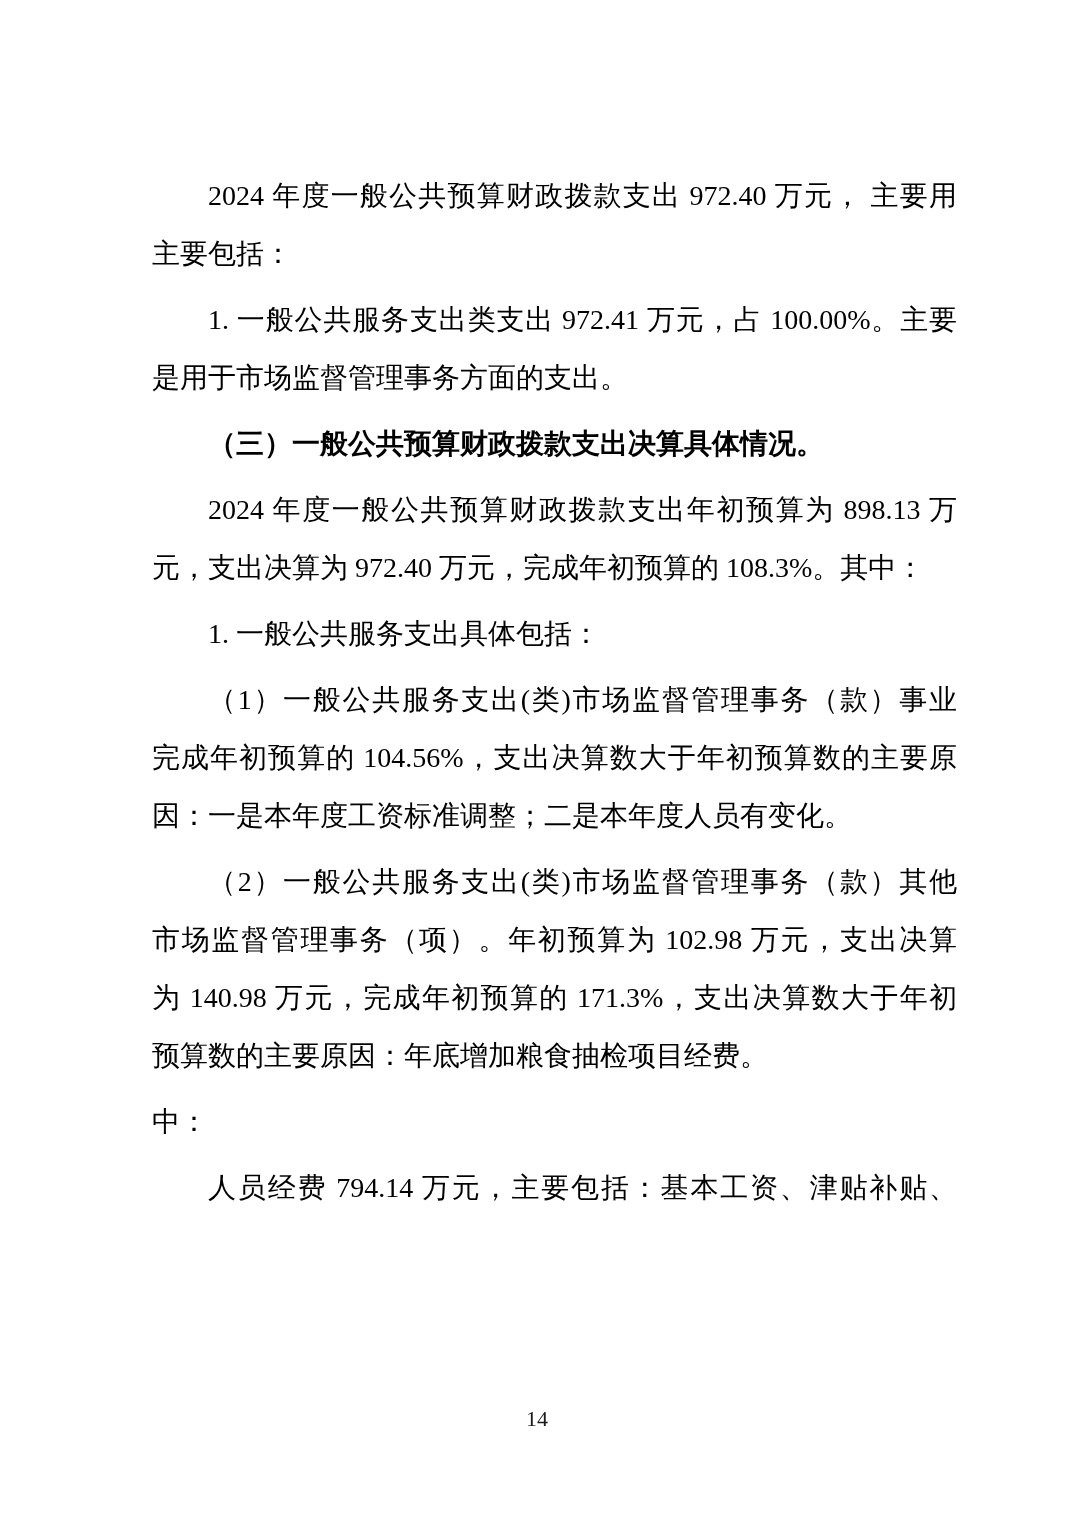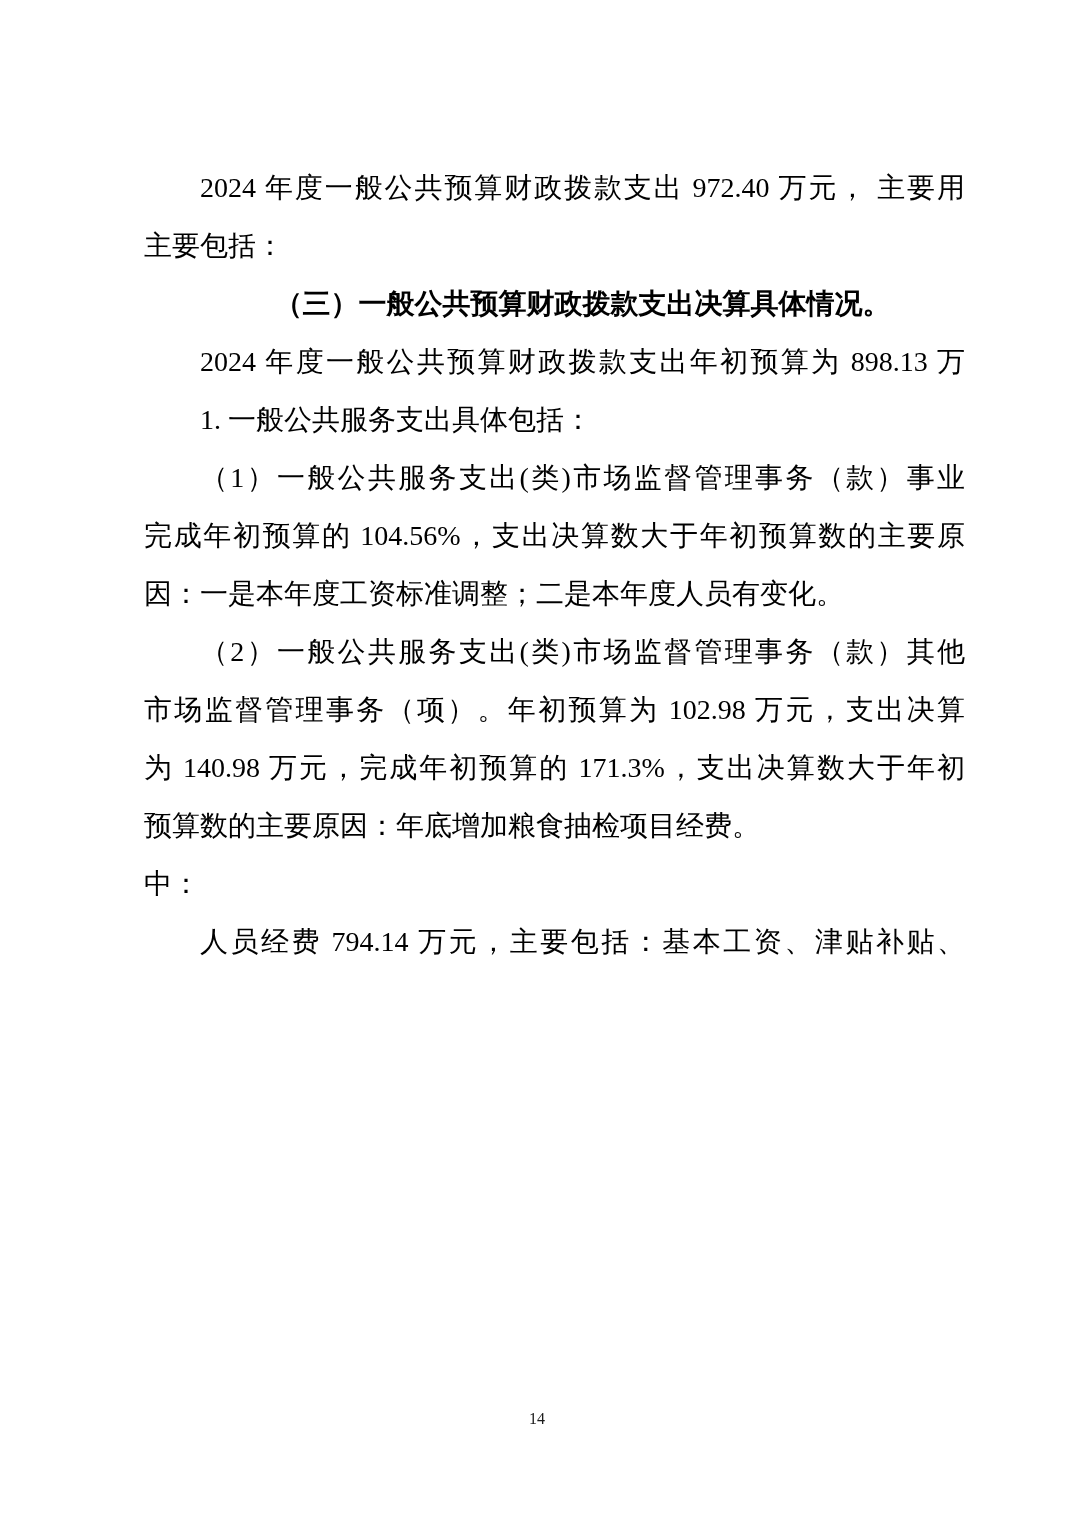--- a/index.html
+++ b/index.html
@@ -16,78 +16,82 @@
     font-family: "Liberation Serif", "DejaVu Serif", serif;
     color: #000000;
   }
   .content {
     position: absolute;
     left: 144px;
     top: 159px;
     width: 821px;
   }
   .para {
-    margin: 0;
+    margin: 8px;
     padding: 0;
   }
   .line {
     font-size: 28px;
     line-height: 58px;
     height: 58px;
     text-align: left;
   }
   
   .line.j {
     text-align: justify;
     text-align-last: justify;
   }
   
   .line.indent {
     text-indent: 56px;
   }
   
   .h-sub .line {
     font-weight: bold;
-    text-align: center;
   }
   
   .h-main .line {
     font-weight: bold;
     font-family: "Liberation Sans", "DejaVu Sans", sans-serif;
   }
   .page-number {
     position: absolute;
     left: 0;
     right: 0;
     top: 1404px;
     height: 30px;
     line-height: 30px;
     text-align: center;
-    font-size: 16px;
+    font-size: 22px;
     color: #1a1a1a;
   }
 </style>
 </head>
 <body>
 
 <div class="page">
   <div class="content">
 
     <div class="para">
       <div class="line j indent">2024 年度一般公共预算财政拨款支出 972.40 万元， 主要用</div>
       <div class="line">主要包括：</div>
     </div>
 
+    <div class="para">
+      <div class="line j indent">1. 一般公共服务支出类支出 972.41 万元，占 100.00%。主要</div>
+      <div class="line">是用于市场监督管理事务方面的支出。</div>
+    </div>
 
     <div class="para h-sub">
       <div class="line indent">（三）一般公共预算财政拨款支出决算具体情况。</div>
     </div>
 
     <div class="para">
       <div class="line j indent">2024 年度一般公共预算财政拨款支出年初预算为 898.13 万</div>
+      <div class="line">元，支出决算为 972.40 万元，完成年初预算的 108.3%。其中：</div>
     </div>
 
     <div class="para">
       <div class="line indent">1. 一般公共服务支出具体包括：</div>
     </div>
 
     <div class="para">
       <div class="line j indent">（1）一般公共服务支出(类)市场监督管理事务（款）事业</div>
       <div class="line j">完成年初预算的 104.56%，支出决算数大于年初预算数的主要原</div>
       <div class="line">因：一是本年度工资标准调整；二是本年度人员有变化。</div>

